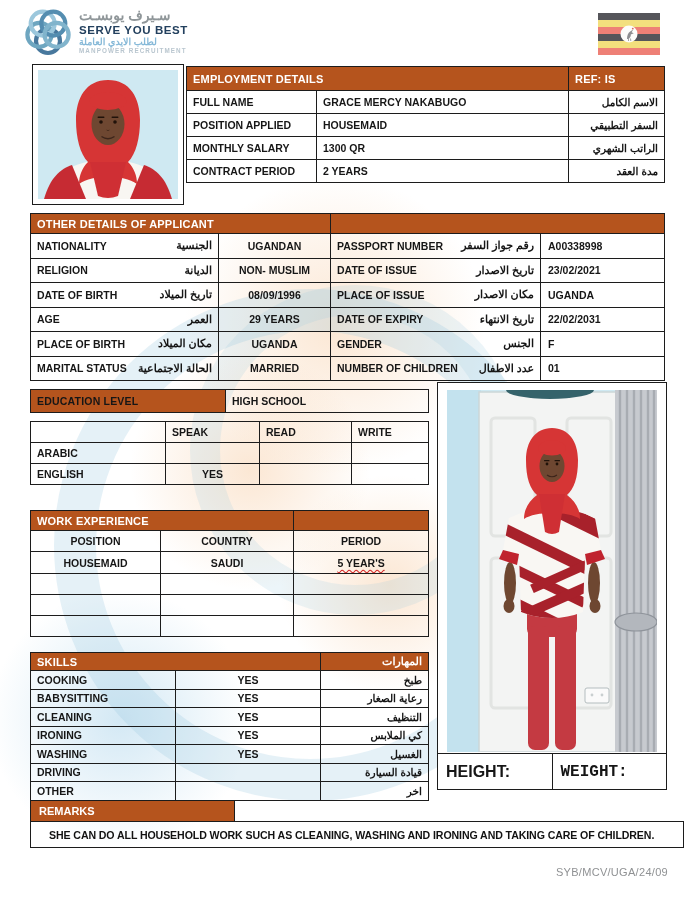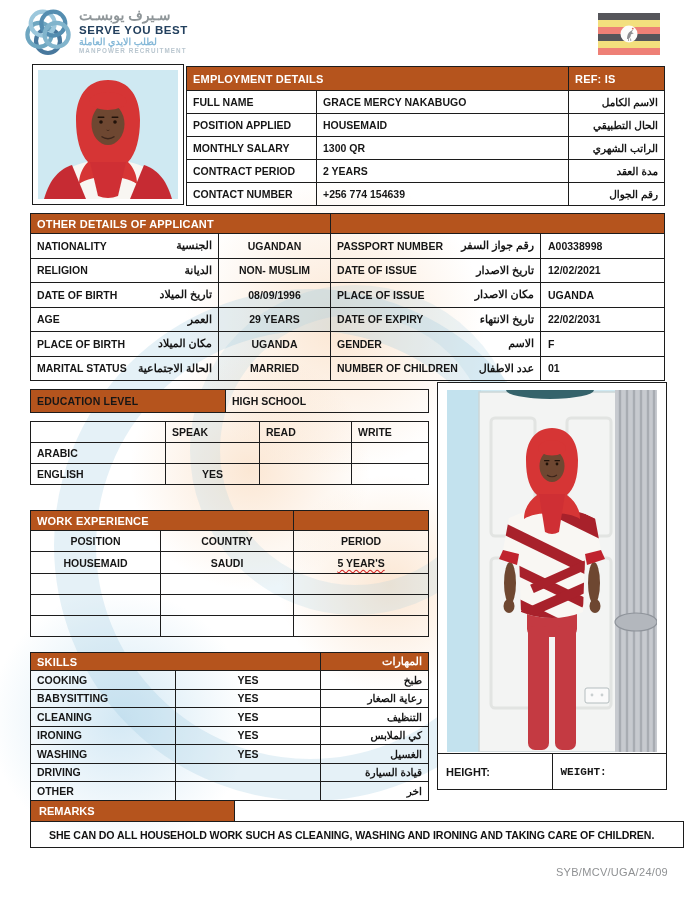--- a/index.html
+++ b/index.html
@@ -46,21 +46,21 @@
   #photo-panel{
     left:437px;top:382px;width:230px;height:408px;border:1.5px solid #1c1c1c;
     background:#ffffff;box-sizing:border-box;z-index:2;
   }
   #fullbody{position:absolute;left:9px;top:7px;}
   #hw-row{
     position:absolute;left:0;right:0;bottom:0;height:35px;border-top:1.5px solid #1c1c1c;
     display:flex;
   }
   .hw-cell{flex:1;display:flex;align-items:center;padding-left:8px;
-    font-size:11px;font-weight:bold;color:#161616;}
+    font-size:16px;font-weight:bold;color:#161616;}
   .hw-cell + .hw-cell{border-left:1.5px solid #1c1c1c;font-family:Liberation Mono, monospace;}
   
   #remarks-hdr{
     left:30px;top:800px;width:205px;height:22px;background:#b5541d;color:#fff;
     border:1.5px solid #1c1c1c;box-sizing:border-box;display:flex;align-items:center;
     padding-left:8px;font-size:11px;font-weight:bold;z-index:2;
   }
   #remarks-text{
     left:30px;top:821px;width:654px;height:27px;border:1.5px solid #1c1c1c;
     box-sizing:border-box;display:flex;align-items:center;padding-left:18px;
@@ -163,36 +163,31 @@
     <td class="pre">REF:  IS</td>
   </tr>
   <tr style="height:23px;">
     <td class="lbl">FULL NAME</td>
     <td class="val-l">GRACE MERCY NAKABUGO</td>
     <td class="arb">الاسم الكامل</td>
   </tr>
   <tr style="height:23px;">
     <td class="lbl">POSITION APPLIED</td>
     <td class="val-l">HOUSEMAID</td>
-    <td class="arb">الحال التطبيقي</td>
+    <td class="arb">السفر التطبيقي</td>
   </tr>
   <tr style="height:23px;">
     <td class="lbl">MONTHLY SALARY</td>
     <td class="val-l">1300 QR</td>
     <td class="arb">الراتب الشهري</td>
   </tr>
   <tr style="height:23px;">
     <td class="lbl">CONTRACT PERIOD</td>
     <td class="val-l">2 YEARS</td>
     <td class="arb">مدة العقد</td>
-  </tr>
-  <tr style="height:23px;">
-    <td class="lbl">CONTACT NUMBER</td>
-    <td class="val-l">+256 774 154639</td>
-    <td class="arb">رقم الجوال</td>
   </tr>
 </tbody>
   </table>
 
 <table class="tbl" style="left:30px;top:213px;width:634px;">
   <colgroup>
       <col style="width:188px">
       <col style="width:112px">
       <col style="width:210px">
       <col style="width:124px">
@@ -225,21 +220,21 @@
             <span class="ar">الديانة</span>
           </div>
         </td>
     <td class="val">NON- MUSLIM</td>
     <td>
           <div class="dual">
             <span>DATE OF ISSUE</span>
             <span class="ar">تاريخ الاصدار</span>
           </div>
         </td>
-    <td class="val-l" style="padding-left:7px;">12/02/2021</td>
+    <td class="val-l" style="padding-left:7px;">23/02/2021</td>
   </tr>
   <tr style="height:24.5px;">
     <td>
           <div class="dual">
             <span>DATE OF BIRTH</span>
             <span class="ar">تاريخ الميلاد</span>
           </div>
         </td>
     <td class="val">08/09/1996</td>
     <td>
@@ -270,21 +265,21 @@
     <td>
           <div class="dual">
             <span>PLACE OF BIRTH</span>
             <span class="ar">مكان الميلاد</span>
           </div>
         </td>
     <td class="val">UGANDA</td>
     <td>
           <div class="dual">
             <span>GENDER</span>
-            <span class="ar">الاسم</span>
+            <span class="ar">الجنس</span>
           </div>
         </td>
     <td class="val-l" style="padding-left:7px;">F</td>
   </tr>
   <tr style="height:24.5px;">
     <td>
           <div class="dual">
             <span>MARITAL STATUS</span>
             <span class="ar">الحالة الاجتماعية</span>
           </div>

